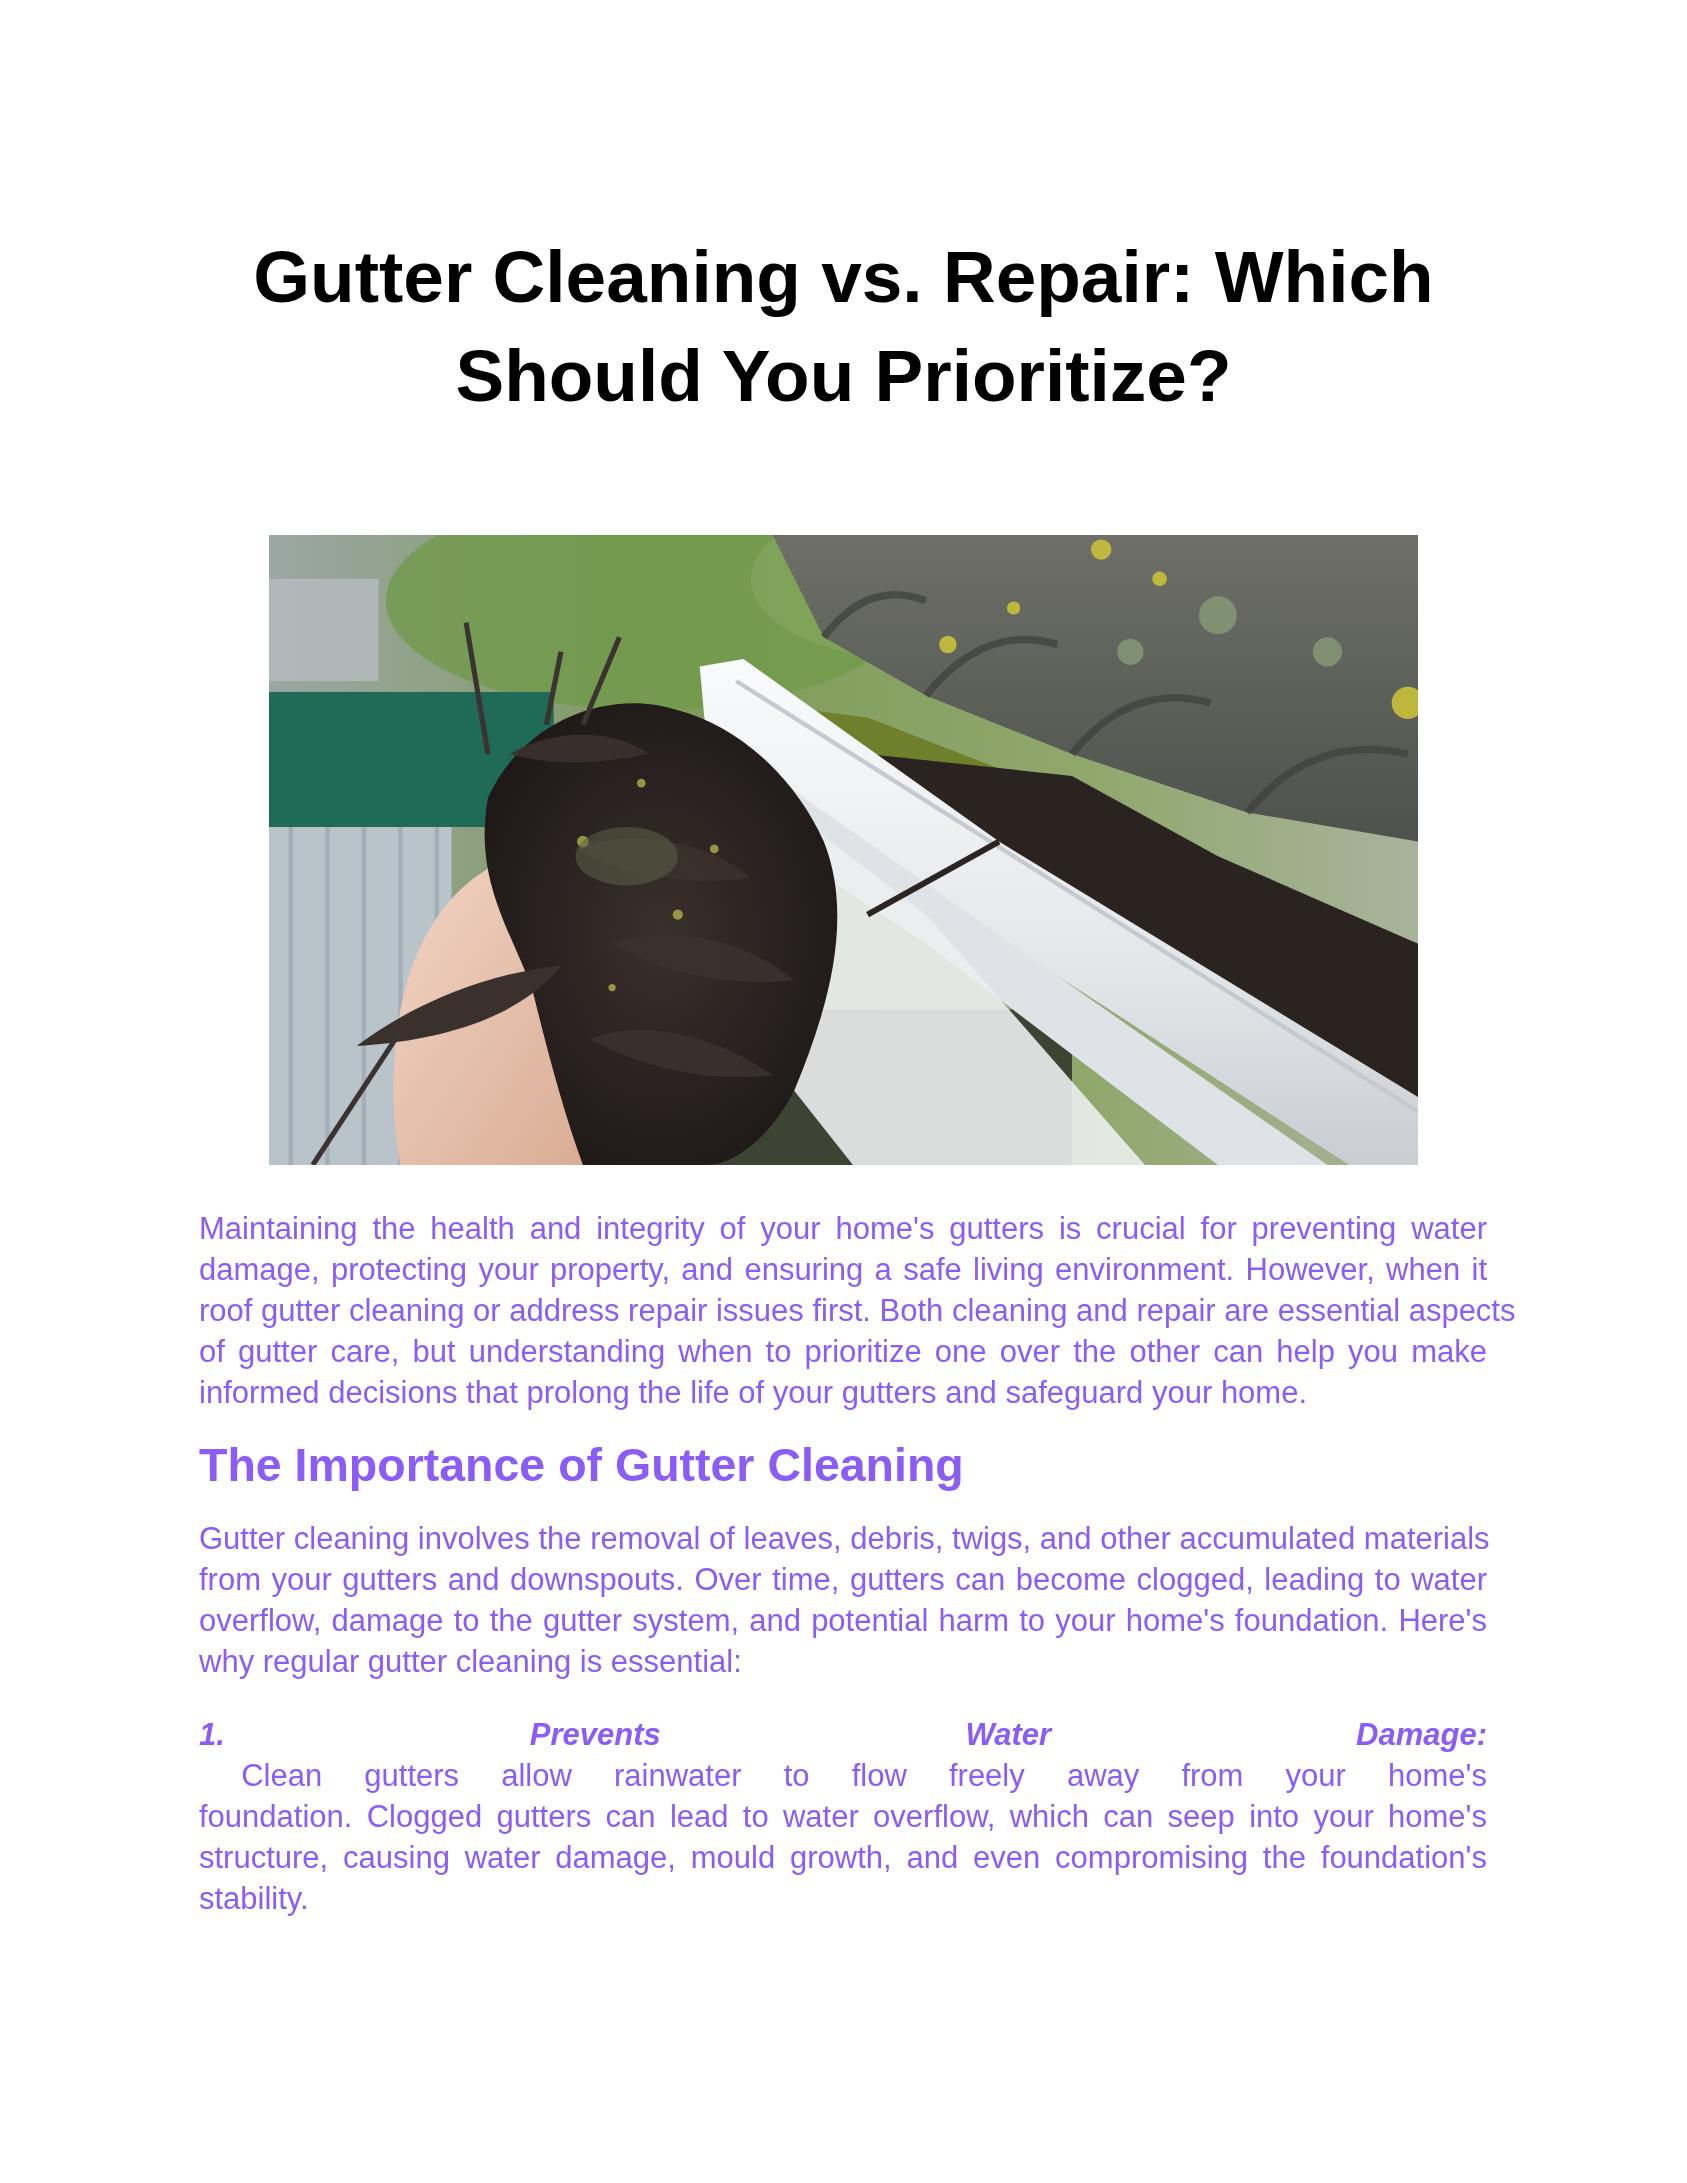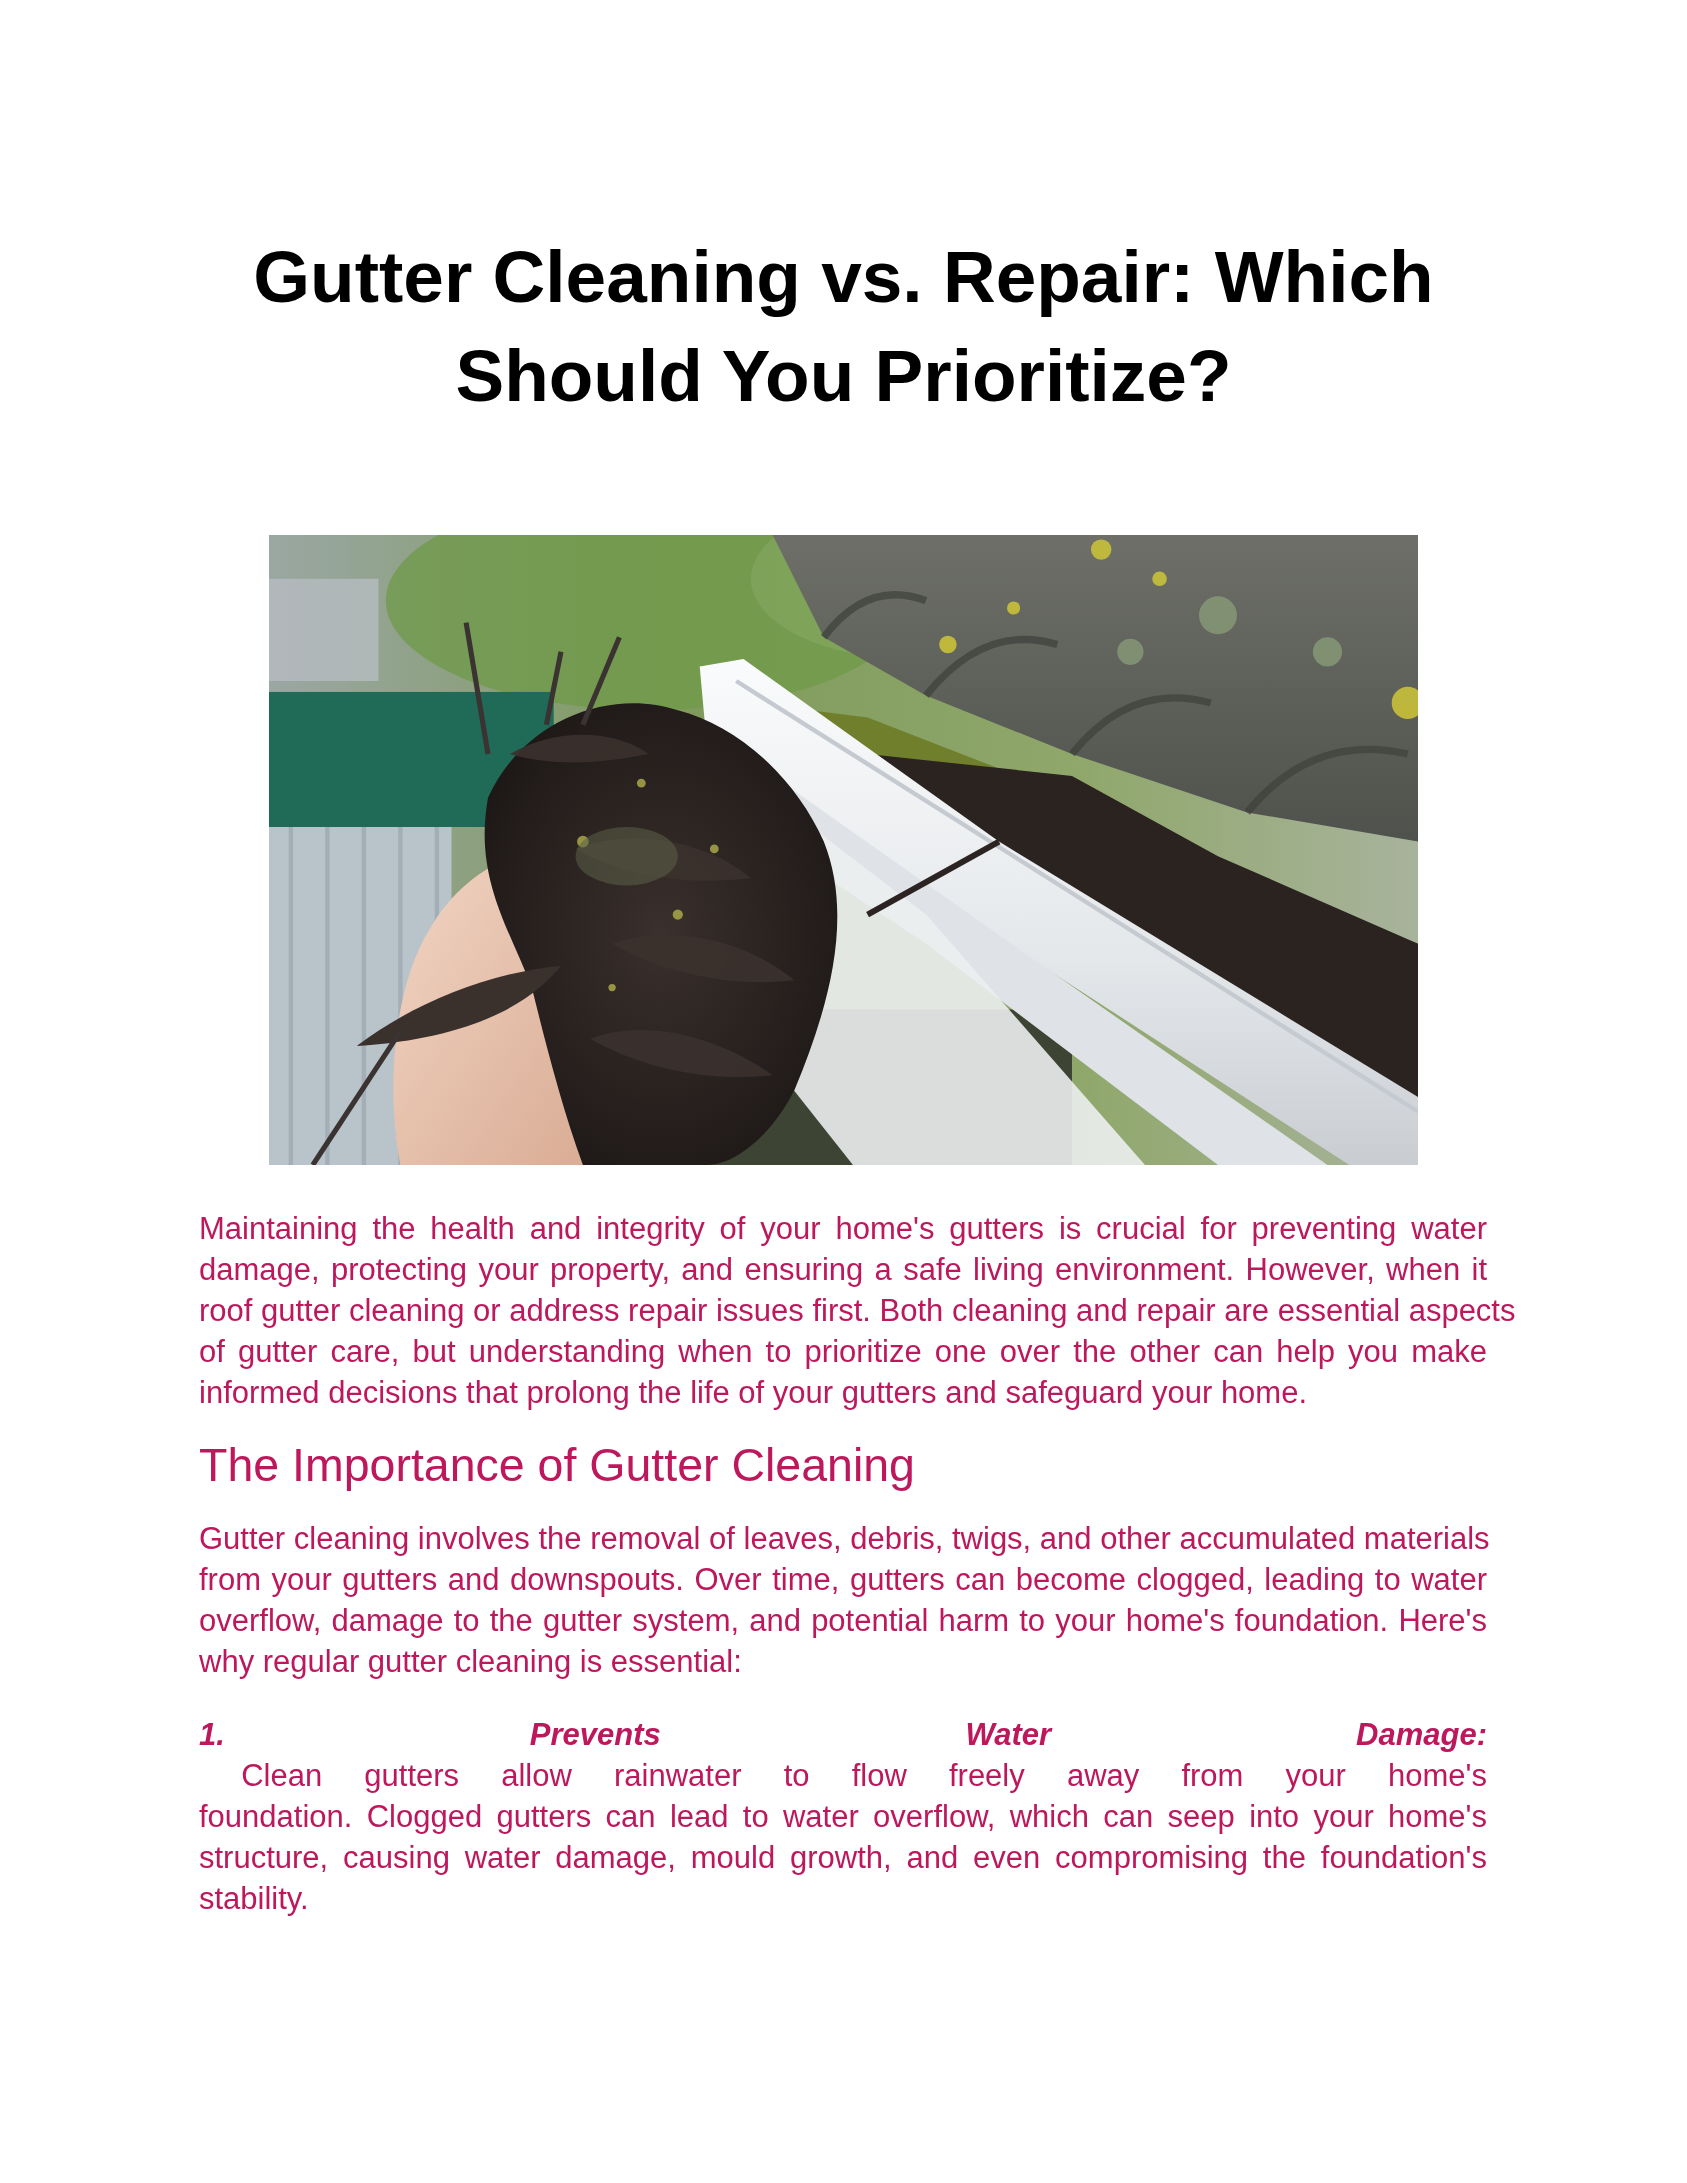--- a/index.html
+++ b/index.html
@@ -16,26 +16,26 @@
   .title .tline { display: block; white-space: nowrap; }
 
   .hero {
     position: absolute; left: 269px; top: 535px; width: 1149px; height: 630px;
     overflow: hidden; background: #6f7a62;
   }
   .hero svg { display: block; width: 100%; height: 100%; }
 
   .body-col {
     position: absolute; left: 199px; top: 1208px; width: 1288px;
-    font-family: "Liberation Sans", sans-serif; font-size: 31px; line-height: 41px; color: #be185d;
+    font-family: "Liberation Sans", sans-serif; font-size: 31px; line-height: 41px; color: #8b5cf6;
   }
   .para { margin: 0 0 32px 0; }
   .line { display: block; text-align: justify; text-align-last: justify; white-space: nowrap; }
   .line.last { text-align: right; text-align-last: left; }
-  .heading { font-weight: 400; margin: 0 0 32px 0; }
+  .heading { font-weight: 700; margin: 0 0 32px 0; }
   .b { font-weight: 700; font-style: italic; }
 </style>
 </head>
 <body>
 
 <div class="page">
 
   <h1 class="title">
     <span class="tline">Gutter Cleaning vs. Repair: Which</span>
     <span class="tline">Should You Prioritize?</span>

